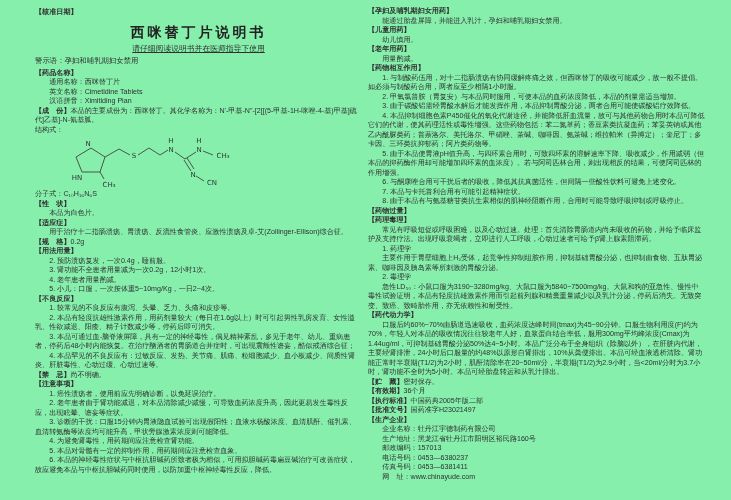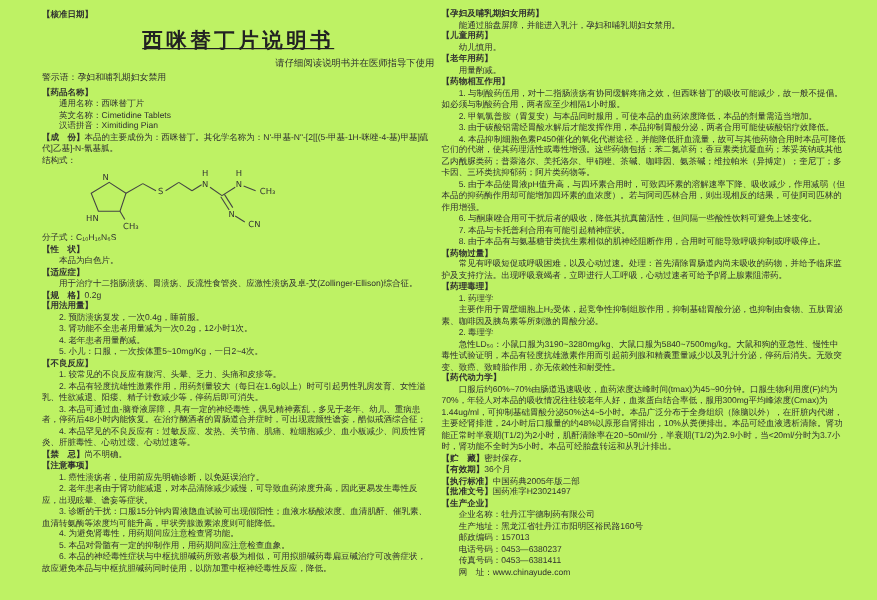--- a/index.html
+++ b/index.html
@@ -1,29 +1,29 @@
 <!DOCTYPE html>
 <html><head>
 <meta charset="utf-8">
 <style>
   html,body{margin:0;padding:0;background:#fff;}
   body{
     width:731px;height:500px;overflow:hidden;
     font-family:"Liberation Sans","DejaVu Sans",sans-serif;
     color:#303030;
   }
-  .sheet{position:relative;width:731px;height:500px;background:#bef264;outline:1px solid #e3e3e3;overflow:hidden;}
+  .sheet{position:relative;width:731px;height:500px;background:#86efac;outline:1px solid #e3e3e3;overflow:hidden;}
   .col{position:absolute;top:8px;font-size:7.1px;line-height:1.34;letter-spacing:0;}
   .col-left{left:35px;width:327px;}
   .col-right{left:368px;width:337px;top:7px;}
   .ln{margin:0;padding:0;}
   .ind{text-indent:2em;}
   .hd{font-weight:bold;}
-  .doc-title{text-align:center;font-size:17px;font-weight:bold;margin:5px 0 3px;letter-spacing:3px;color:#222;text-decoration:underline;}
-  .doc-sub{text-align:right;font-size:7.8px;margin:0 0 1px;}
+  .doc-title{text-align:center;font-size:14px;font-weight:bold;margin:5px 0 3px;letter-spacing:3px;color:#222;}
+  .doc-sub{text-align:center;font-size:7.8px;margin:0 0 1px;text-decoration:underline;}
   .doc-warn{text-align:left;font-size:7.4px;margin:0 0 3px;}
   .structure{margin:1px 0 0 18px;}
   .structure svg{display:block;}
   .structure text{font-size:7px;fill:#333;font-family:"DejaVu Sans",sans-serif;}
   .structure path,.structure line{stroke:#444;stroke-width:0.9;fill:none;}
 </style>
 </head>
 <body>
 
 <div class="sheet">
@@ -120,22 +120,22 @@
         <p class="ln"><span class="hd">【药物相互作用】</span></p>
         <p class="ln ind"><span>1. 与制酸药伍用，对十二指肠溃疡有协同缓解疼痛之效，但西咪替丁的吸收可能减少，故一般不提倡。如必须与制酸药合用，两者应至少相隔1小时服。</span></p>
         <p class="ln ind"><span>2. 甲氧氯普胺（胃复安）与本品同时服用，可使本品的血药浓度降低，本品的剂量需适当增加。</span></p>
         <p class="ln ind"><span>3. 由于碳酸铝需经胃酸水解后才能发挥作用，本品抑制胃酸分泌，两者合用可能使碳酸铝疗效降低。</span></p>
         <p class="ln ind"><span>4. 本品抑制细胞色素P450催化的氧化代谢途径，并能降低肝血流量，故可与其他药物合用时本品可降低它们的代谢，使其药理活性或毒性增强。这些药物包括：苯二氮䓬药；香豆素类抗凝血药；苯妥英钠或其他乙内酰脲类药；普萘洛尔、美托洛尔、甲硝唑、茶碱、咖啡因、氨茶碱；维拉帕米（异搏定）；奎尼丁；多卡因、三环类抗抑郁药；阿片类药物等。</span></p>
         <p class="ln ind"><span>5. 由于本品使胃液pH值升高，与四环素合用时，可致四环素的溶解速率下降、吸收减少，作用减弱（但本品的抑药酶作用却可能增加四环素的血浓度）。若与阿司匹林合用，则出现相反的结果，可使阿司匹林的作用增强。</span></p>
         <p class="ln ind"><span>6. 与酮康唑合用可干扰后者的吸收，降低其抗真菌活性，但间隔一些酸性饮料可避免上述变化。</span></p>
         <p class="ln ind"><span>7. 本品与卡托普利合用有可能引起精神症状。</span></p>
         <p class="ln ind"><span>8. 由于本品有与氨基糖苷类抗生素相似的肌神经阻断作用，合用时可能导致呼吸抑制或呼吸停止。</span></p>
         <p class="ln"><span class="hd">【药物过量】</span></p>
+        <p class="ln"><span class="hd">【药理毒理】</span></p>
         <p class="ln ind"><span>常见有呼吸短促或呼吸困难，以及心动过速。处理：首先清除胃肠道内尚未吸收的药物，并给予临床监护及支持疗法。出现呼吸衰竭者，立即进行人工呼吸，心动过速者可给予β肾上腺素阻滞药。</span></p>
-        <p class="ln"><span class="hd">【药理毒理】</span></p>
         <p class="ln ind"><span>1. 药理学</span></p>
         <p class="ln ind"><span>主要作用于胃壁细胞上H₂受体，起竞争性抑制组胺作用，抑制基础胃酸分泌，也抑制由食物、五肽胃泌素、咖啡因及胰岛素等所刺激的胃酸分泌。</span></p>
         <p class="ln ind"><span>2. 毒理学</span></p>
         <p class="ln ind"><span>急性LD₅₀：小鼠口服为3190~3280mg/kg、大鼠口服为5840~7500mg/kg。大鼠和狗的亚急性、慢性中毒性试验证明，本品有轻度抗雄激素作用而引起前列腺和精囊重量减少以及乳汁分泌，停药后消失。无致突变、致癌、致畸胎作用，亦无依赖性和耐受性。</span></p>
         <p class="ln"><span class="hd">【药代动力学】</span></p>
         <p class="ln ind"><span>口服后约60%~70%由肠道迅速吸收，血药浓度达峰时间(tmax)为45~90分钟。口服生物利用度(F)约为70%，年轻人对本品的吸收情况往往较老年人好，血浆蛋白结合率低，服用300mg平均峰浓度(Cmax)为1.44ug/ml，可抑制基础胃酸分泌50%达4~5小时。本品广泛分布于全身组织（除脑以外），在肝脏内代谢，主要经肾排泄，24小时后口服量的约48%以原形自肾排出，10%从粪便排出。本品可经血液透析清除。肾功能正常时半衰期(T1/2)为2小时，肌酐清除率在20~50ml/分，半衰期(T1/2)为2.9小时，当&lt;20ml/分时为3.7小时，肾功能不全时为5小时。本品可经胎盘转运和从乳汁排出。</span></p>
         <p class="ln"><span class="hd">【贮　藏】</span><span>密封保存。</span></p>
         <p class="ln"><span class="hd">【有效期】</span><span>36个月</span></p>
         <p class="ln"><span class="hd">【执行标准】</span><span>中国药典2005年版二部</span></p>
         <p class="ln"><span class="hd">【批准文号】</span><span>国药准字H23021497</span></p>

